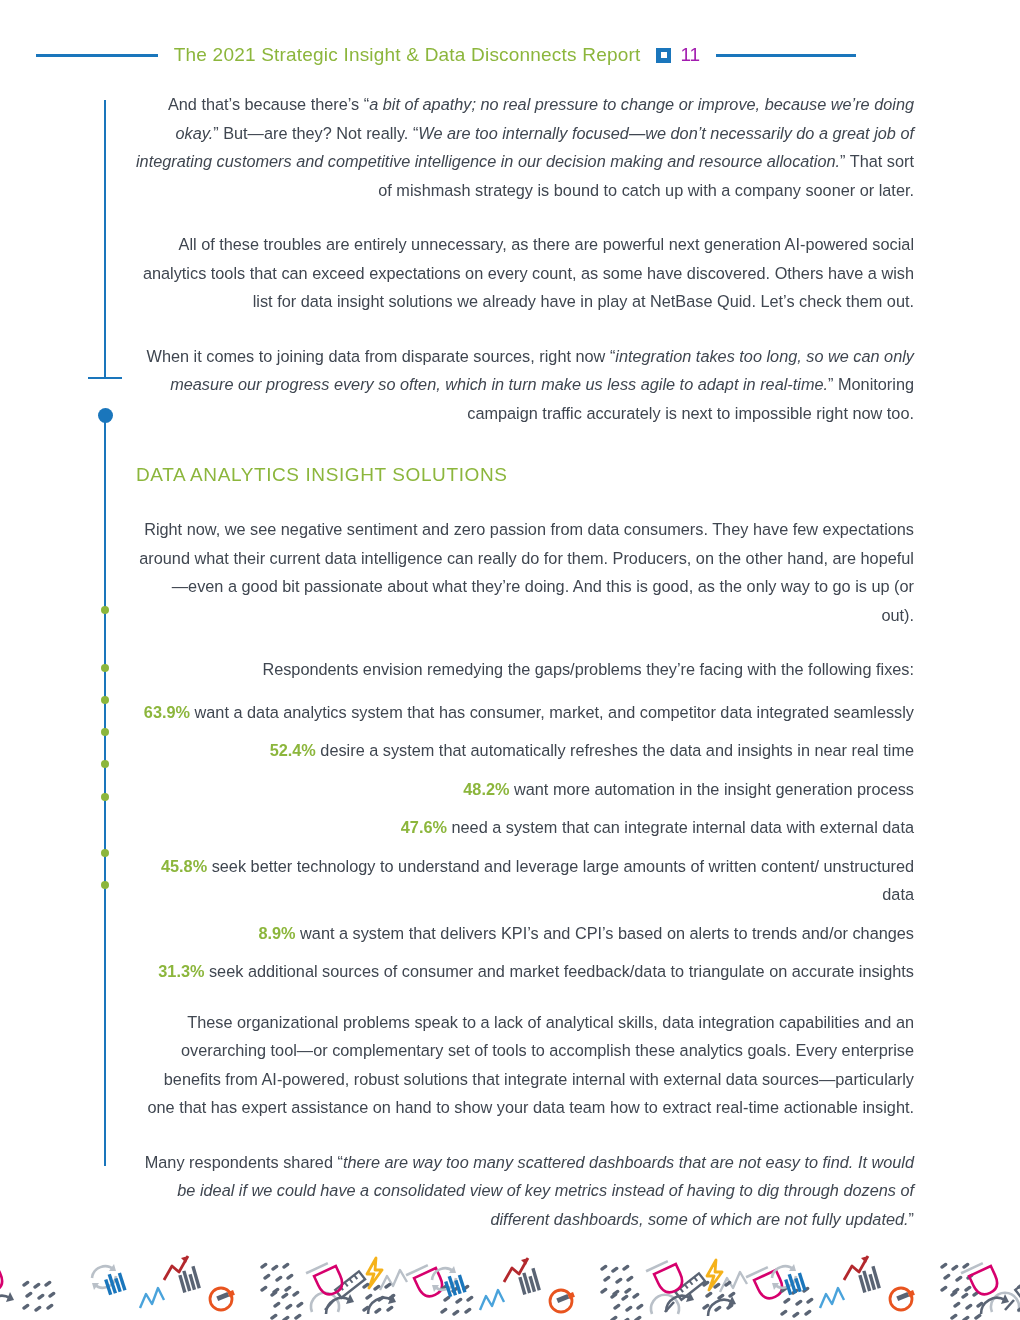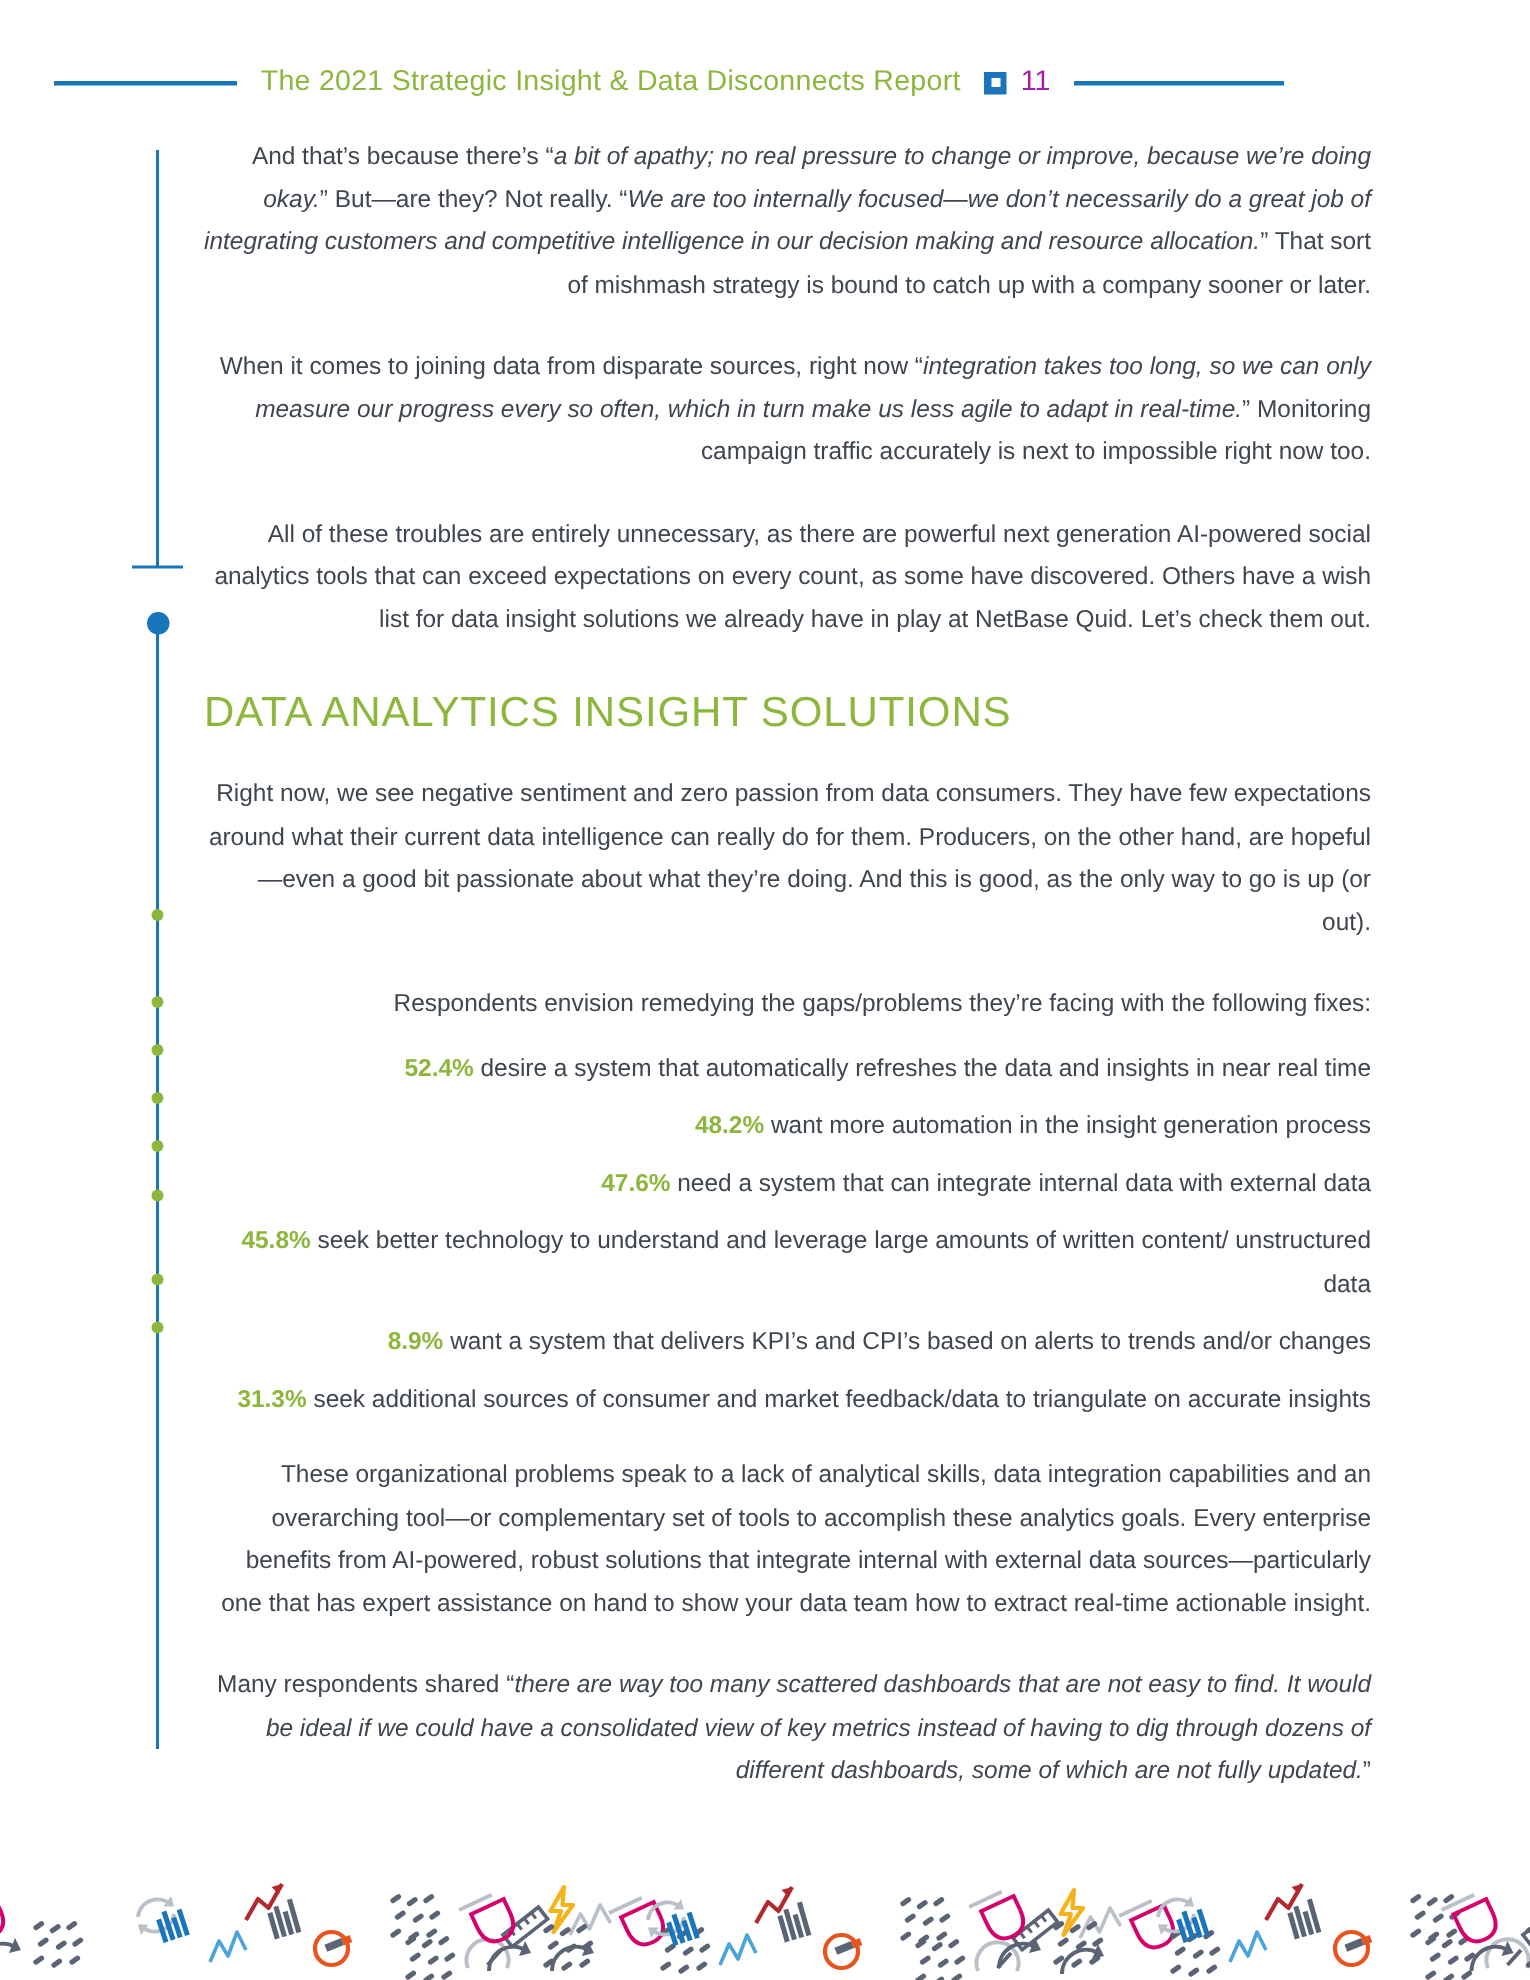--- a/index.html
+++ b/index.html
@@ -120,21 +120,21 @@
     margin: 0 0 26px 0;
     color: #3f4650;
     font-size: 16.3px;
     line-height: 28.5px;
     font-weight: 400;
   }
   p.body em { font-style: italic; }
 
   .section-heading {
     color: #8cb63c;
-    font-size: 28px;
+    font-size: 19px;
     letter-spacing: 0.6px;
     margin: 0;
     height: 44px;
     display: flex;
     align-items: center;
     font-weight: 400;
   }
 
   ul.fixes {
     list-style: none;
@@ -189,31 +189,32 @@
   <div class="bullet-dot" style="top:728px"></div>
   <div class="bullet-dot" style="top:760px"></div>
   <div class="bullet-dot" style="top:793px"></div>
   <div class="bullet-dot" style="top:849px"></div>
   <div class="bullet-dot" style="top:881px"></div>
 
   <div class="content">
 
     <p class="body"><span>And that’s because there’s “</span><em>a bit of apathy; no real pressure to change or improve, because we’re doing okay.</em><span>” But—are they? Not really. “</span><em>We are too internally focused—we don’t necessarily do a great job of integrating customers and competitive intelligence in our decision making and resource allocation.</em><span>” That sort of mishmash strategy is bound to catch up with a company sooner or later.</span></p>
 
+    <p class="body">All of these troubles are entirely unnecessary, as there are powerful next generation AI-powered social analytics tools that can exceed expectations on every count, as some have discovered. Others have a wish list for data insight solutions we already have in play at NetBase Quid. Let’s check them out.</p>
+
     <p class="body"><span>When it comes to joining data from disparate sources, right now “</span><em>integration takes too long, so we can only measure our progress every so often, which in turn make us less agile to adapt in real-time.</em><span>” Monitoring campaign traffic accurately is next to impossible right now too.</span></p>
 
-    <p class="body">All of these troubles are entirely unnecessary, as there are powerful next generation AI-powered social analytics tools that can exceed expectations on every count, as some have discovered. Others have a wish list for data insight solutions we already have in play at NetBase Quid. Let’s check them out.</p>
-
     <h2 class="section-heading">DATA ANALYTICS INSIGHT SOLUTIONS</h2>
 
     <p class="body" style="margin-top:18px">Right now, we see negative sentiment and zero passion from data consumers. They have few expectations around what their current data intelligence can really do for them. Producers, on the other hand, are hopeful—even a good bit passionate about what they’re doing. And this is good, as the only way to go is up (or out).</p>
 
     <p class="body" style="margin-bottom:14px">Respondents envision remedying the gaps/problems they’re facing with the following fixes:</p>
 
     <ul class="fixes">
+      <li><span class="pct">63.9%</span><span> want a data analytics system that has consumer, market, and competitor data integrated seamlessly</span></li>
       <li><span class="pct">52.4%</span><span> desire a system that automatically refreshes the data and insights in near real time</span></li>
       <li><span class="pct">48.2%</span><span> want more automation in the insight generation process</span></li>
       <li><span class="pct">47.6%</span><span> need a system that can integrate internal data with external data</span></li>
       <li><span class="pct">45.8%</span><span> seek better technology to understand and leverage large amounts of written content/ unstructured data</span></li>
       <li><span class="pct">8.9%</span><span> want a system that delivers KPI’s and CPI’s based on alerts to trends and/or changes</span></li>
       <li><span class="pct">31.3%</span><span> seek additional sources of consumer and market feedback/data to triangulate on accurate insights</span></li>
     </ul>
 
     <p class="body" style="margin-top:22px">These organizational problems speak to a lack of analytical skills, data integration capabilities and an overarching tool—or complementary set of tools to accomplish these analytics goals. Every enterprise benefits from AI-powered, robust solutions that integrate internal with external data sources—particularly one that has expert assistance on hand to show your data team how to extract real-time actionable insight.</p>
 

